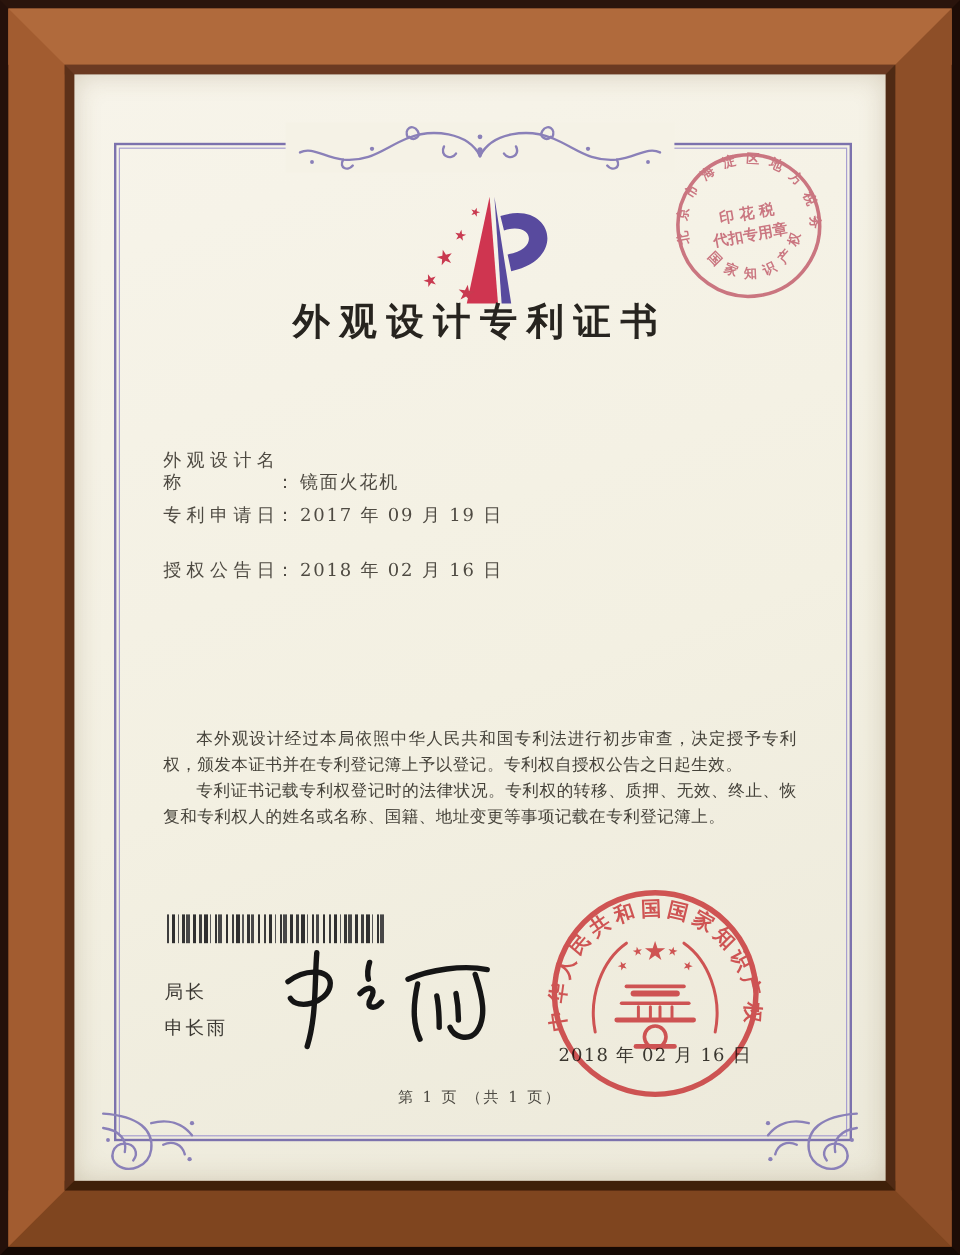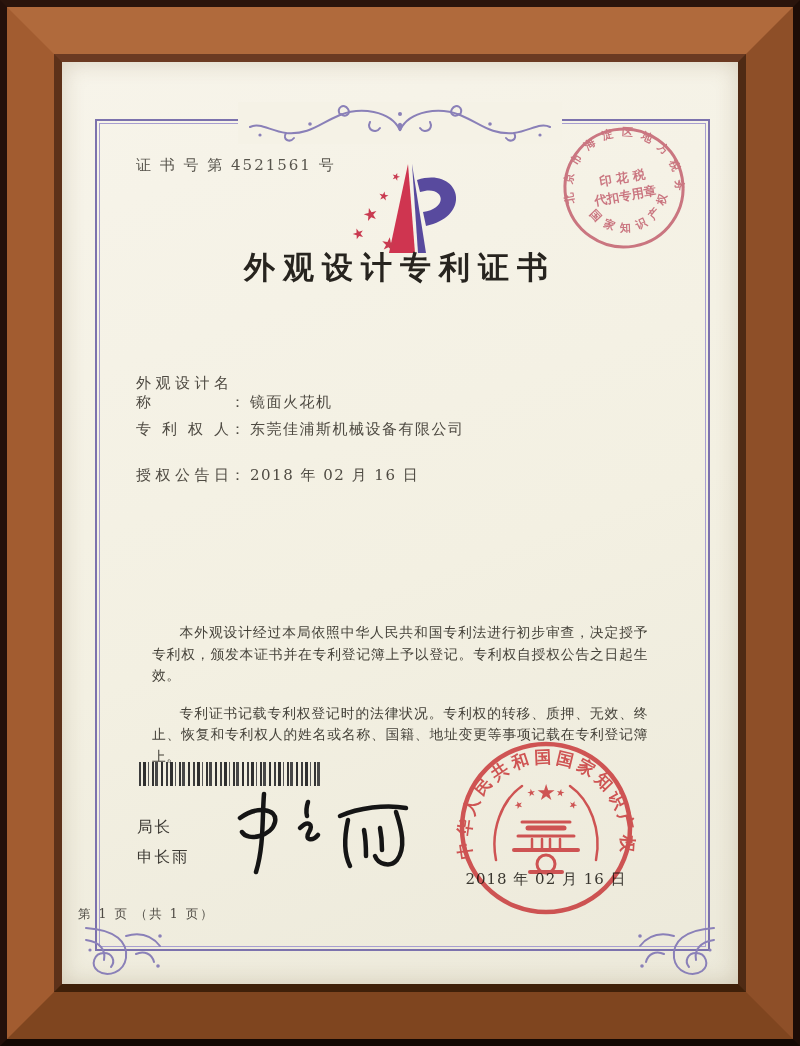--- a/index.html
+++ b/index.html
@@ -30,34 +30,34 @@
     transform:rotate(-10deg);opacity:.82;mix-blend-mode:multiply;}
   .title{position:absolute;left:0;top:185px;width:100%;text-align:center;
     font-size:31px;font-weight:700;letter-spacing:8px;color:#27241f;}
   .fields{position:absolute;left:74px;top:280px;font-size:15px;color:#4e4a42;}
   .frow{height:46px;letter-spacing:1px;}
   .flabel{display:inline-block;width:94px;text-align:justify;text-align-last:justify;margin-top:32px;}
   .fsep{display:inline-block;margin-right:4px;}
   .fval{letter-spacing:1.5px;}
   .paras{position:absolute;left:74px;top:544px;width:528px;font-size:13.8px;
     line-height:21.6px;color:#45423a;text-align:justify;letter-spacing:.4px;}
-  .paras p{margin:16px;text-indent:2em;}
+  .paras p{margin:0;text-indent:2em;}
   .barcode{position:absolute;left:77px;top:700px;width:182px;height:24px;
     background:repeating-linear-gradient(90deg,#3d3d3d 0 2px,transparent 2px 4px,
       #2f2f2f 4px 7px,transparent 7px 9px,#565656 9px 10px,transparent 10px 13px,
       #333 13px 15px,transparent 15px 16px,#474747 16px 19px,transparent 19px 22px,
       #303030 22px 24px,transparent 24px 27px);}
   .issuer{position:absolute;left:75px;top:750px;font-size:15.5px;color:#3c3933;line-height:30px;letter-spacing:2px;}
   .signature{position:absolute;left:158px;top:724px;width:210px;height:96px;}
   .seal{position:absolute;left:394px;top:676px;width:180px;height:180px;
     opacity:.9;mix-blend-mode:multiply;z-index:2;}
   .grant-date{position:absolute;left:394px;top:808px;width:180px;text-align:center;
     font-size:15px;color:#39362f;letter-spacing:1px;z-index:1;}
-  .footer-page{position:absolute;left:0;top:844px;width:100%;
-    font-size:12.5px;letter-spacing:2px;color:#4e4b44;padding-left:16px;}
+  .footer-page{position:absolute;left:0;top:844px;width:100%;text-align:center;
+    font-size:12.5px;letter-spacing:2px;color:#4e4b44;}
   svg{display:block;width:100%;height:100%;}
 </style>
 </head>
 <body>
 
 <div class="photo">
   <div class="frame-outer"></div>
   <div class="frame-wood"></div>
   <div class="frame-lip"></div>
 
@@ -112,21 +112,20 @@
           <path d="M54,30 C62,26 70,30 72,38"></path>
         </g>
         <g fill="#8a80b8">
           <circle cx="78" cy="12" r="1.8"></circle>
             <circle cx="76" cy="42" r="1.8"></circle>
             <circle cx="8" cy="26" r="1.6"></circle>
         </g>
       </svg>
     </div>
 
-    <div class="cert-no">证 书 号 第 4521561 号</div>
 
     <div class="logo">
       <svg viewBox="0 0 150 100">
         <polygon points="70,6 77,95 51,95" fill="#cf3550"></polygon>
         <polygon points="74,6 88,95 80,95" fill="#584a9e"></polygon>
         <path d="M79,22 C122,8 136,58 88,68 L85,54 C112,50 106,26 82,34 Z" fill="#584a9e"></path>
         <g fill="#c93a50" font-family="DejaVu Sans, sans-serif" text-anchor="middle">
           <text x="34" y="62" font-size="17" transform="rotate(-14 34 62)">★</text>
           <text x="45" y="42" font-size="12" transform="rotate(10 45 42)">★</text>
           <text x="22" y="80" font-size="14" transform="rotate(-20 22 80)">★</text>
@@ -154,21 +153,21 @@
       </svg>
     </div>
 
     <div class="title">外观设计专利证书</div>
 
     <div class="fields">
       <div class="frow">
         <span class="flabel">外观设计名称</span><span class="fsep">：</span><span class="fval">镜面火花机</span>
       </div>
       <div class="frow">
-        <span class="flabel">专利权人</span><span class="fsep">：</span><span class="fval">东莞佳浦斯机械设备有限公司</span>
+        <span class="flabel">专利申请日</span><span class="fsep">：</span><span class="fval">2017 年 09 月 19 日</span>
       </div>
       <div class="frow">
         <span class="flabel">授权公告日</span><span class="fsep">：</span><span class="fval">2018 年 02 月 16 日</span>
       </div>
     </div>
 
     <div class="paras">
       <p>本外观设计经过本局依照中华人民共和国专利法进行初步审查，决定授予专利权，颁发本证书并在专利登记簿上予以登记。专利权自授权公告之日起生效。</p>
       <p>专利证书记载专利权登记时的法律状况。专利权的转移、质押、无效、终止、恢复和专利权人的姓名或名称、国籍、地址变更等事项记载在专利登记簿上。</p>
     </div>

